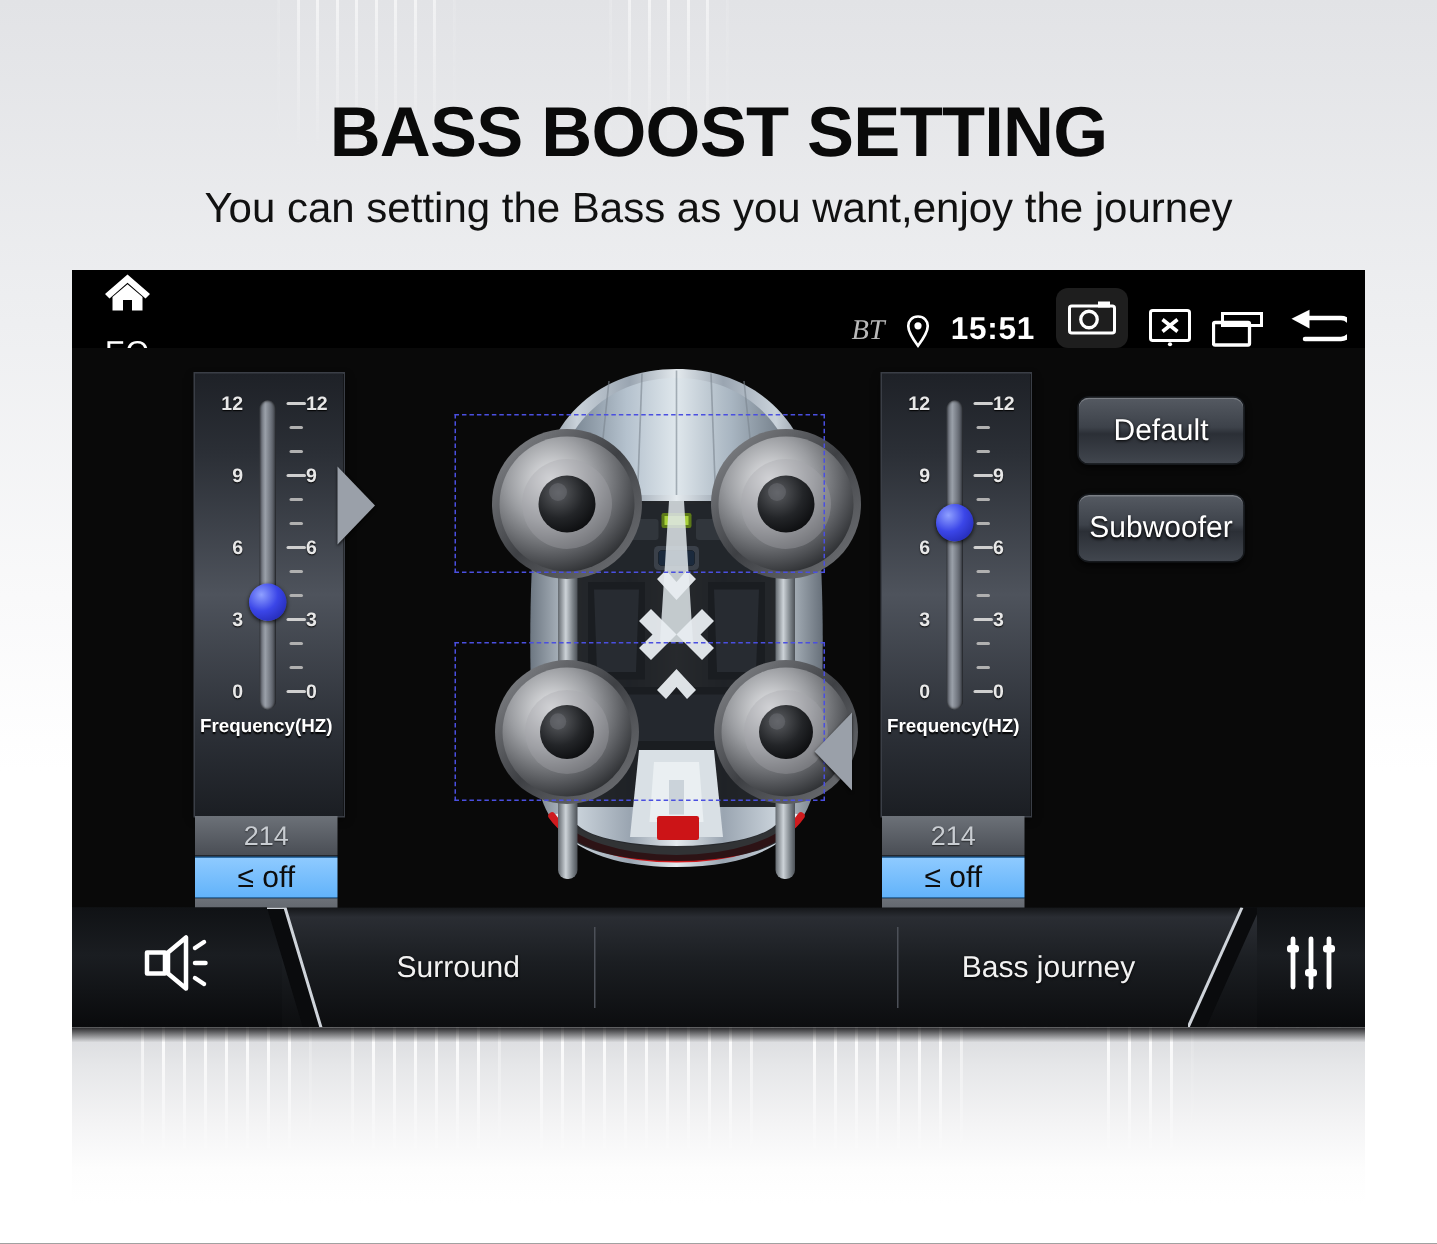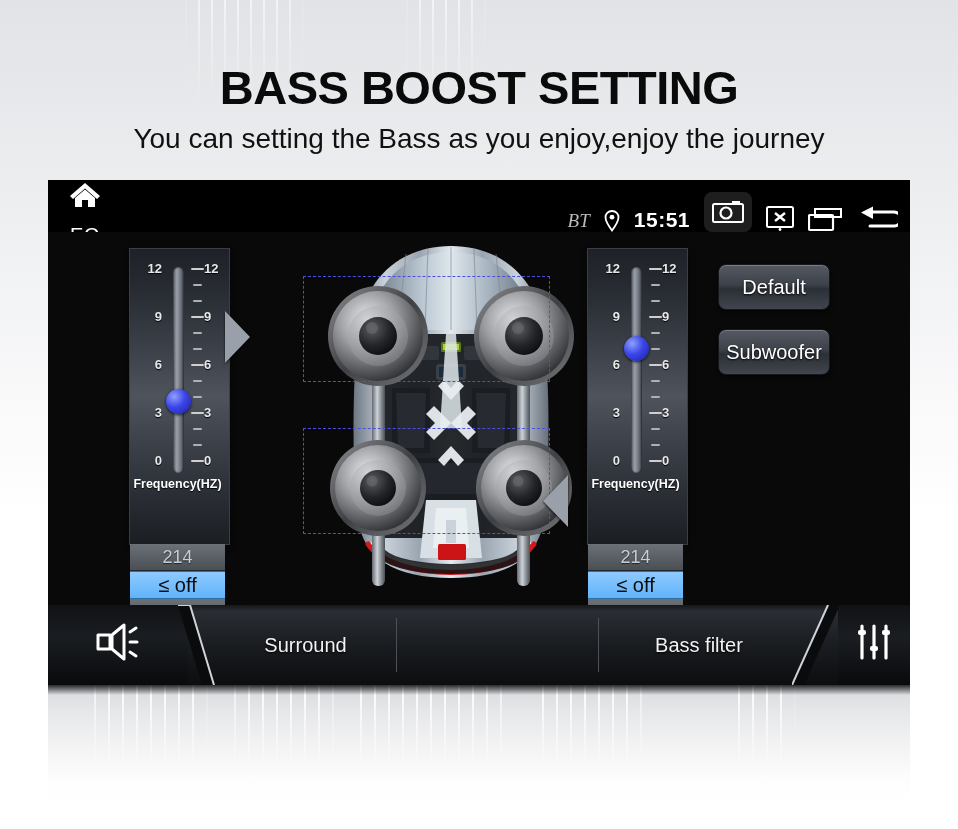--- a/index.html
+++ b/index.html
@@ -193,21 +193,21 @@
   }
 </style>
 </head>
 <body>
 
 <div class="page-bg"></div>
 <div class="streaks-top"></div>
 
 <div class="headings">
   <div class="h-title">BASS BOOST SETTING</div>
-  <div class="h-sub">You can setting the Bass as you enjoy,enjoy the journey</div>
+  <div class="h-sub">You can setting the Bass as you want,enjoy the journey</div>
 </div>
 
 <div class="device">
 
   <div class="statusbar">
     <div class="sb-left">
       <span class="ic">
         <svg width="34" height="30" viewBox="0 0 34 30">
             <path d="M17 3 L32 16 L29 19 L17 8.5 L5 19 L2 16 Z" fill="#fff"></path>
             <path d="M7 18 L17 9.5 L27 18 L27 27 L20 27 L20 20 L14 20 L14 27 L7 27 Z" fill="#fff"></path>
@@ -535,21 +535,21 @@
     <svg class="tab-curve" style="left:128px;" viewBox="0 0 40 80">
       <path d="M2 0 L14 0 L38 80 L26 80 Z" fill="#0a0b0d"></path>
       <path d="M2 0 L14 0 L38 80" fill="none" stroke="#cfd4da" stroke-width="2"></path>
     </svg>
 
     <div class="tab" style="left:170px;width:175px;">Surround</div>
     <div class="tab-sep" style="left:348px;"></div>
 
     <div class="tab-sep" style="left:550px;"></div>
 
-    <div class="tab" style="left:556px;width:190px;">Bass filter</div>
+    <div class="tab" style="left:556px;width:190px;">Bass journey</div>
 
     <svg class="tab-curve" style="left:744px;width:50px;" viewBox="0 0 50 80">
       <path d="M12 80 L0 80 L36 0 L48 0 Z" fill="#0a0b0d"></path>
       <path d="M0 80 L36 0" fill="none" stroke="#cfd4da" stroke-width="2"></path>
     </svg>
     <div class="tab active" style="left:790px;width:72px;">
       <span>
         <svg width="40" height="40" viewBox="0 0 40 40">
           <path d="M8 4 L8 36" stroke="#fff" stroke-width="3.2" stroke-linecap="round"></path>
           <path d="M20 4 L20 36" stroke="#fff" stroke-width="3.2" stroke-linecap="round"></path>

